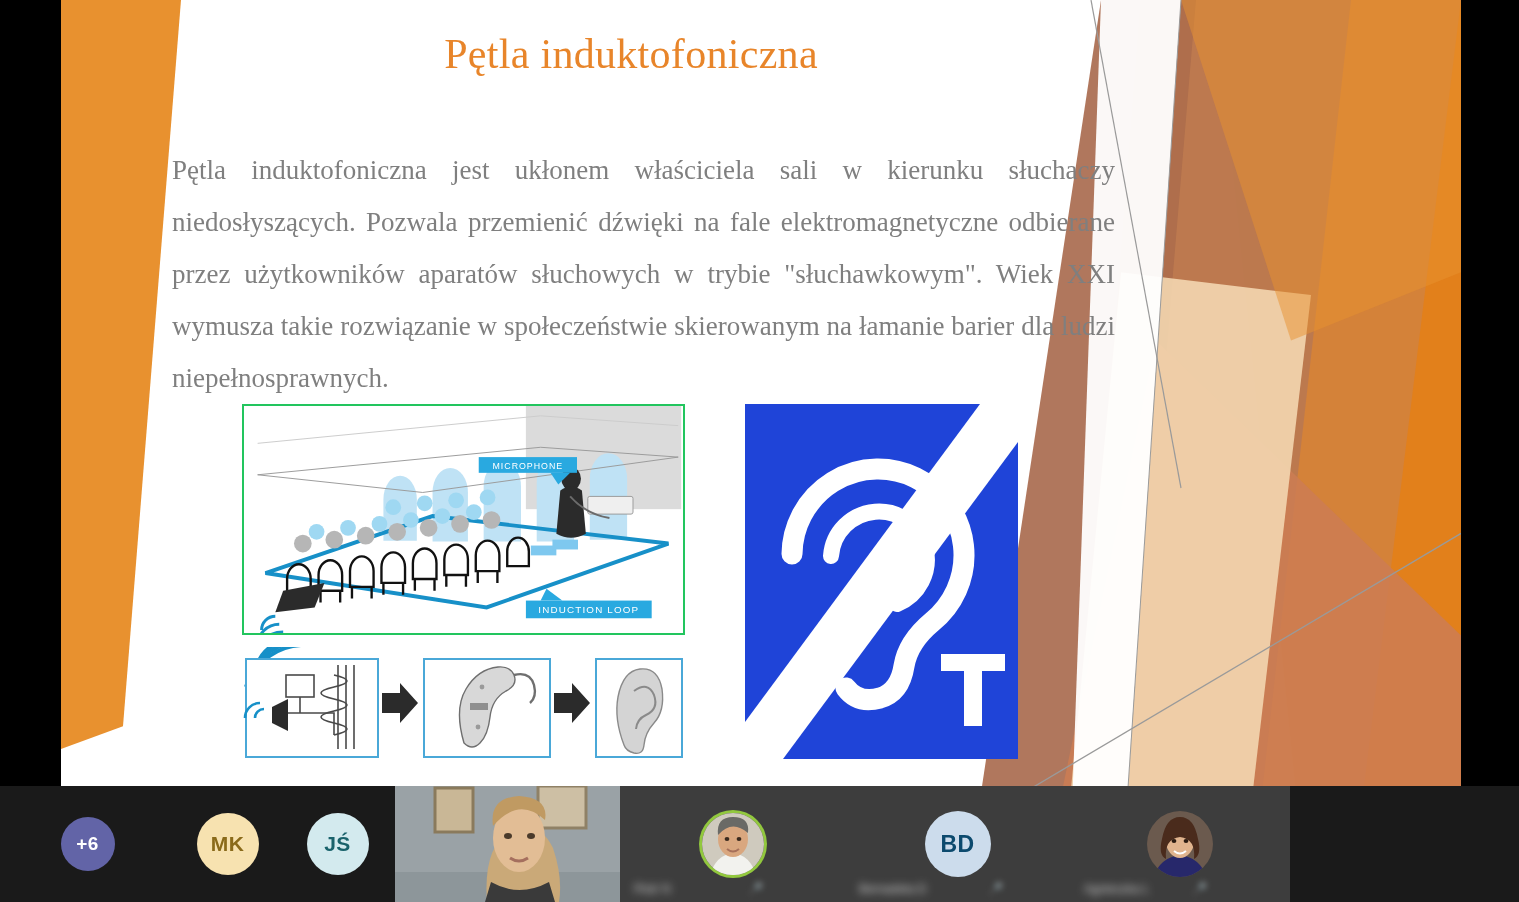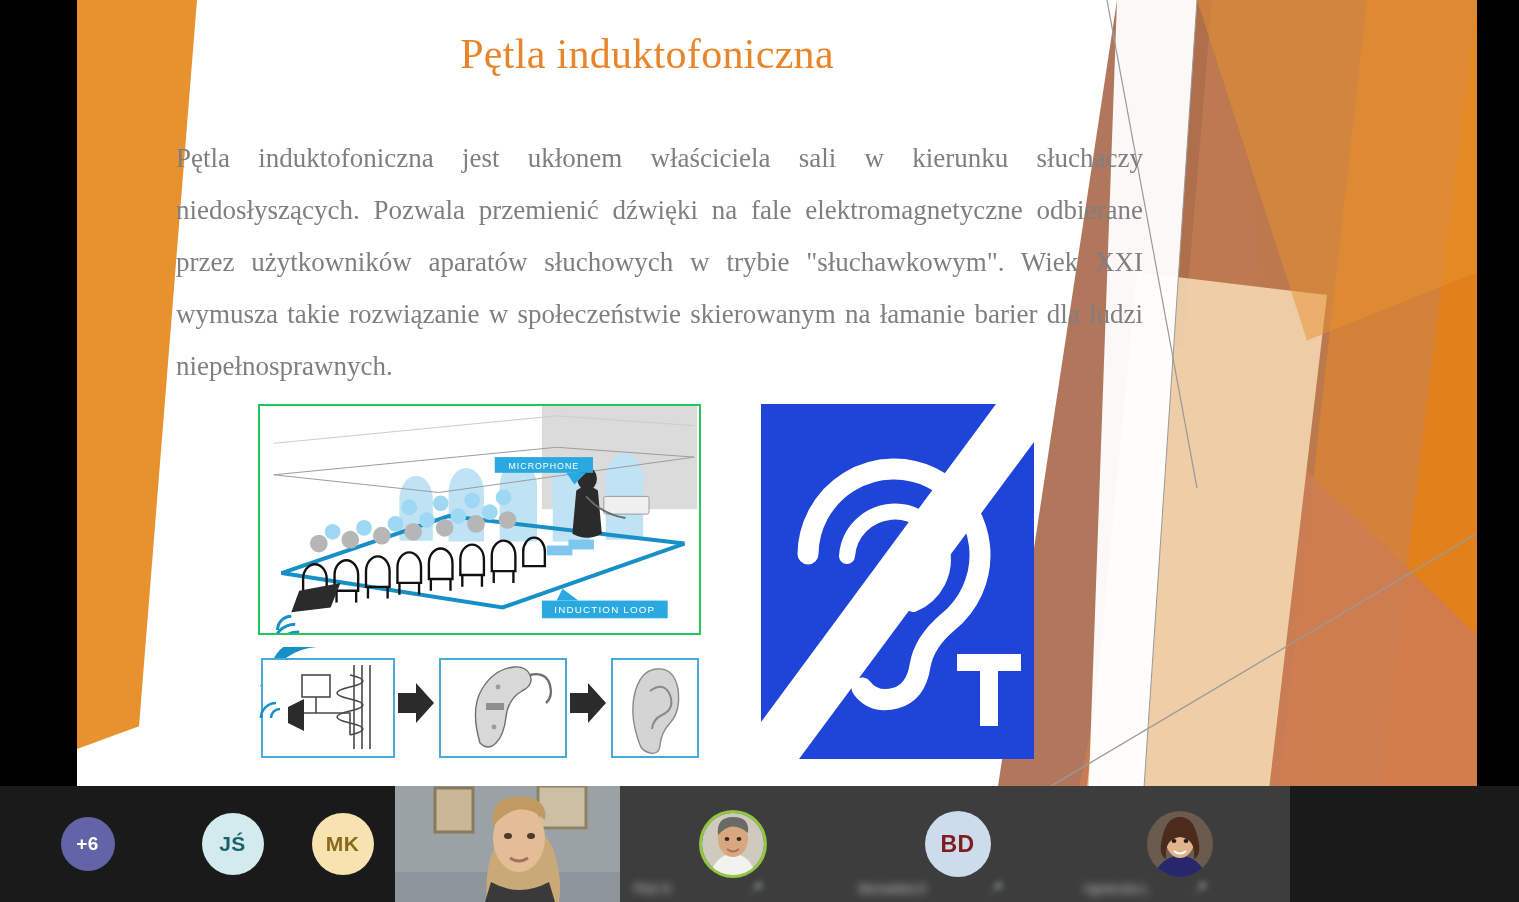--- a/index.html
+++ b/index.html
@@ -2,40 +2,40 @@
 <html><head>
 <meta charset="utf-8">
 <style>
   html,body{margin:0;padding:0;background:#000;}
   body{width:1519px;height:902px;overflow:hidden;font-family:"Liberation Sans",sans-serif;}
 
   #app{position:relative;width:1519px;height:902px;background:#000;}
 
   
   #stage{position:absolute;left:0;top:0;width:1519px;height:786px;background:#000;overflow:hidden;}
-  #slide{position:absolute;left:77px;top:0;width:1400px;height:892px;background:#ffffff;overflow:hidden;}
+  #slide{position:absolute;left:61px;top:0;width:1400px;height:892px;background:#ffffff;overflow:hidden;}
 
   
   .shape{position:absolute;top:0;left:0;width:100%;height:100%;}
   .shape svg{display:block;width:100%;height:100%;}
 
   
   #slide-title{
     position:absolute;left:0;right:0;top:30px;text-align:center;
     font-family:"Liberation Serif",serif;
     font-size:42px;color:#e8852a;letter-spacing:.3px;
     padding-right:260px;
   }
   #slide-body{
     position:absolute;left:95px;top:128px;width:975px;
     font-family:"Liberation Serif",serif;
     font-size:27px;line-height:52px;color:#7f7f7f;
     text-align:justify;
   }
-  #slide-body p{margin:4px;}
+  #slide-body p{margin:16px;}
 
   
   #watermark{
     position:absolute;left:-18px;bottom:30px;
     font-size:13px;color:#f2f2f2;letter-spacing:.5px;
     text-shadow:0 0 2px rgba(0,0,0,.55);
   }
 
   
   #picture-group{position:absolute;left:181px;top:404px;width:776px;height:358px;}
@@ -269,29 +269,29 @@
   </div>
 
   <div id="participants">
 
     <div class="tile dark" style="width:175px">
       <div class="avatar av-sm" style="background:#6264a7;color:#fff">
         <span>+6</span>
       </div>
     </div>
 
+    <div class="tile dark" style="width:105px">
+      <div class="avatar av-md" style="background:#f7e2b0;color:#8a6a1a">
+        <span>MK</span>
+      </div>
+    </div>
+
     <div class="tile dark" style="width:115px">
       <div class="avatar av-md" style="background:#d3eaee;color:#19626b">
         <span>JŚ</span>
-      </div>
-    </div>
-
-    <div class="tile dark" style="width:105px">
-      <div class="avatar av-md" style="background:#f7e2b0;color:#8a6a1a">
-        <span>MK</span>
       </div>
     </div>
 
     <div class="tile videotile" style="width:225px">
       <svg width="225" height="116" viewBox="0 0 225 116">
         <rect width="225" height="116" fill="#9aa2a6"></rect>
         <rect x="40" y="2" width="38" height="44" fill="#c9b796" stroke="#8a7a5c" stroke-width="3"></rect>
         <rect x="143" y="0" width="48" height="42" fill="#cdbfa4" stroke="#8f8166" stroke-width="3"></rect>
         <rect x="0" y="86" width="225" height="30" fill="#8d969a"></rect>
         <path d="M92 116 q-4 -54 22 -70 q28 -16 44 16 q10 30 6 54z" fill="#caa978"></path>
@@ -314,21 +314,21 @@
           <ellipse cx="25" cy="26" rx="2.4" ry="2" fill="#3a2a1e"></ellipse>
           <ellipse cx="37" cy="26" rx="2.4" ry="2" fill="#3a2a1e"></ellipse>
           <path d="M25 36 q6 5 12 0" fill="none" stroke="#a6705a" stroke-width="2"></path>
         </svg>
       </div>
       <div class="pname">Piotr N</div>
       <div class="pmic" style="left:128px">🎤</div>
     </div>
 
     <div class="tile mid" style="width:225px">
-      <div class="avatar av-lg" style="background:#ccdcec;color:#7f1d1d">
+      <div class="avatar av-lg" style="background:#ccdcec;color:#0c4a6e">
         <span>BD</span>
       </div>
       <div class="pname">Bernadeta D</div>
       <div class="pmic" style="left:143px">🎤</div>
     </div>
 
     <div class="tile mid" style="width:220px">
       <div class="photo" style="width:66px;height:66px">
         <svg width="66" height="66" viewBox="0 0 66 66">
           <rect width="66" height="66" fill="#6b5a4e"></rect>

